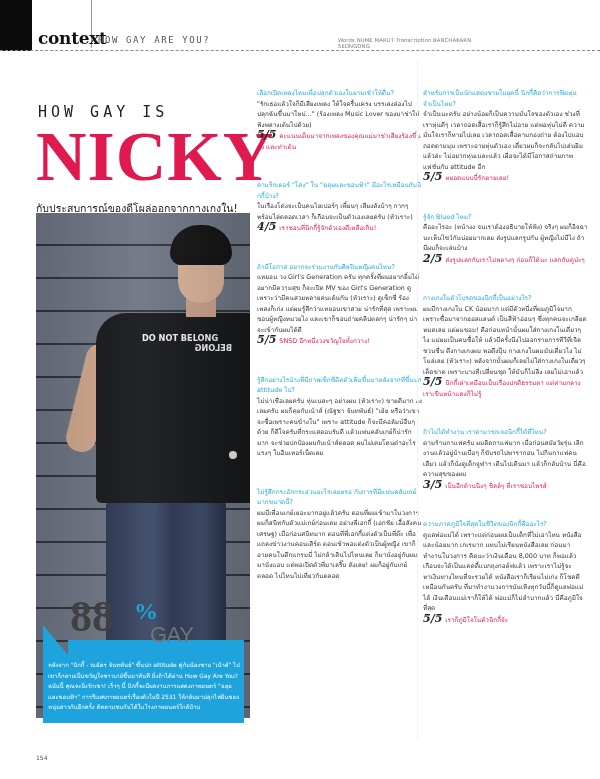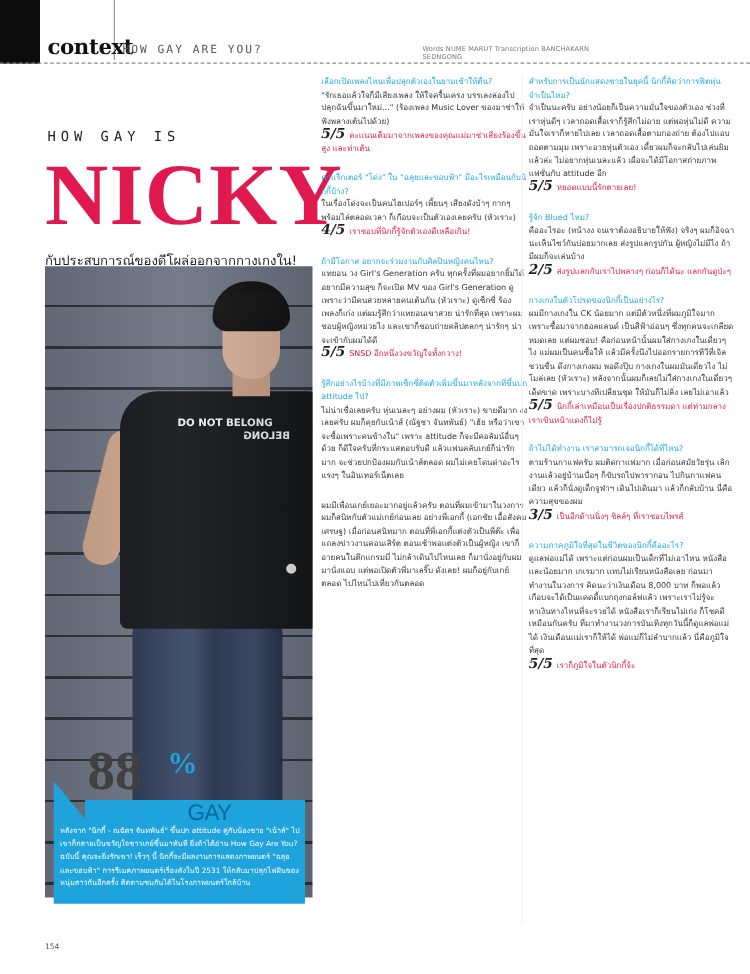--- a/index.html
+++ b/index.html
@@ -9,21 +9,21 @@
     
     .corner-block { position: absolute; left: 0; top: 0; width: 32px; height: 51px; background: #0b0b0b; }
     .header { position: absolute; left: 33px; top: 26px; width: 469px; height: 25px; }
     .section-name { position: absolute; left: 5px; top: 2px; font-family: "DejaVu Serif", serif; font-weight: bold; font-size: 17px; color: #111; letter-spacing: -0.3px; }
     .header-divider { position: absolute; left: 58px; top: -26px; width: 1px; height: 48px; background: #9a9a9a; }
     .header-sub { position: absolute; left: 65px; top: 9px; font-family: "DejaVu Sans Mono", monospace; font-size: 9px; letter-spacing: 1.6px; color: #555; }
     .credits { position: absolute; left: 305px; top: 11px; font-family: "DejaVu Sans", sans-serif; font-size: 5.3px; color: #777; letter-spacing: 0.1px; }
     .header-rule { position: absolute; left: 0; top: 50px; width: 600px; height: 0; border-top: 1px dashed #8a8a8a; }
 
     
-    .kicker { position: absolute; left: 38px; top: 103px; font-family: "DejaVu Sans Mono", monospace; font-size: 11px; letter-spacing: 4px; color: #222; }
+    .kicker { position: absolute; left: 38px; top: 103px; font-family: "DejaVu Sans Mono", monospace; font-size: 15px; letter-spacing: 4px; color: #222; }
     .name-title { position: absolute; left: 36px; top: 122px; font-family: "Liberation Serif", serif; font-weight: bold; font-size: 70px; line-height: 70px; color: #e0194f; letter-spacing: 1px; }
     .deck { position: absolute; left: 36px; top: 200px; font-family: "DejaVu Sans", sans-serif; font-size: 10.5px; color: #222; }
 
     
     .photo { position: absolute; left: 36px; top: 213px; width: 214px; height: 505px; overflow: hidden;
       background: repeating-linear-gradient(180deg, #6f7584 0px, #6f7584 31px, #2f333b 31px, #2f333b 33px); }
     .photo .shade { position: absolute; inset: 0; background: linear-gradient(90deg, rgba(0,0,0,0.12), rgba(255,255,255,0.05) 50%, rgba(0,0,0,0.15)); }
     .hair { position: absolute; left: 134px; top: 12px; width: 62px; height: 40px; background: #121212; border-radius: 30px 30px 12px 12px; }
     .face { position: absolute; left: 142px; top: 30px; width: 46px; height: 60px; background: #d9b29a; border-radius: 18px 18px 22px 22px; }
     .hair-fringe { position: absolute; left: 136px; top: 20px; width: 58px; height: 22px; background: #141414; border-radius: 20px 20px 6px 14px; }
@@ -35,31 +35,31 @@
     .arm-right { position: absolute; left: 200px; top: 140px; width: 26px; height: 110px; background: #d1a88e; border-radius: 14px; transform: rotate(-18deg); }
     .watch { position: absolute; left: 191px; top: 236px; width: 12px; height: 12px; background: #e9e9e9; border: 2px solid #1b1b1b; border-radius: 50%; }
     .jeans { position: absolute; left: 70px; top: 285px; width: 120px; height: 230px; background: linear-gradient(90deg, #2a3650, #3c4a68 40%, #2a3650 55%, #3b4966 80%, #26314a); border-radius: 8px 8px 0 0; }
 
     
     .stat-box { position: absolute; left: 43px; top: 655px; width: 201px; height: 68px; background: #1ea3dc; }
     .stat-notch { position: absolute; left: 43px; top: 625px; width: 0; height: 0; border-left: 25px solid #1ea3dc; border-top: 30px solid transparent; }
     .stat-notch-fill { position: absolute; left: 68px; top: 640px; width: 176px; height: 16px; background: #1ea3dc; }
     .stat-number { position: absolute; left: 70px; top: 595px; font-family: "Liberation Serif", serif; font-weight: bold; font-size: 44px; line-height: 44px; color: #404040; }
     .stat-pct { position: absolute; left: 134px; top: 598px; font-family: "Liberation Serif", serif; font-weight: bold; font-size: 24px; color: #1ea3dc; }
-    .stat-label { position: absolute; left: 150px; top: 640px; font-family: "Liberation Sans", sans-serif; font-size: 18px; color: #0369a1; letter-spacing: -0.5px; }
+    .stat-label { position: absolute; left: 150px; top: 622px; font-family: "Liberation Sans", sans-serif; font-size: 22px; color: #737373; letter-spacing: -0.5px; }
     .stat-body { position: absolute; left: 48px; top: 660px; width: 192px; font-size: 5.9px; line-height: 10.5px; color: #ffffff; }
 
     .page-number { position: absolute; left: 36px; top: 754px; font-size: 6px; color: #555; }
 
     
     .col { position: absolute; top: 60px; width: 165px; }
     .col.mid { left: 257px; }
     .col.right { left: 423px; }
     .qa { margin-bottom: 13px; }
-    .q { font-size: 6.4px; line-height: 10.5px; color: #21a8df; }
+    .q { font-size: 6.4px; line-height: 10.5px; color: #21a8df; margin-top: 28px; }
     .a { font-size: 6.4px; line-height: 10.5px; color: #333; }
     .score-line { font-size: 6.4px; line-height: 10.5px; color: #e0194f; }
     .score { font-family: "DejaVu Serif", serif; font-style: italic; font-weight: bold; font-size: 11px; color: #222; margin-right: 3px; }
     .col-divider { position: absolute; left: 417px; top: 60px; width: 1px; height: 680px; background: #f3f3f3; }
   </style>
 </head>
 <body>
 
 <div class="corner-block"></div>
 <div class="header">
@@ -115,20 +115,21 @@
   <div class="qa">
     <div class="q">ถ้ามีโอกาส อยากจะร่วมงานกับศิลปินหญิงคนไหน?</div>
     <div class="a">แทยอน วง Girl's Generation ครับ ทุกครั้งที่ผมอยากยิ้มได้ อยากมีความสุข ก็จะเปิด MV ของ Girl's Generation ดู เพราะว่ามีคนสวยหลายคนเต้นกัน (หัวเราะ) ดูเซ็กซี่ ร้องเพลงก็เก่ง แต่ผมรู้สึกว่าแทยอนเขาสวย น่ารักที่สุด เพราะผมชอบผู้หญิงหมวยไง และเขาก็ชอบถ่ายคลิปตลกๆ น่ารักๆ น่าจะเข้ากับผมได้ดี</div>
     <div class="score-line"><span class="score">5/5</span><span>SNSD อีกหนึ่งวงขวัญใจทั้งกวาง!</span></div>
   </div>
   <div class="qa">
     <div class="q">รู้สึกอย่างไรบ้างที่มีภาพเซ็กซี่ติดตัวเพิ่มขึ้นมาหลังจากที่ขึ้นปก attitude ไป?</div>
     <div class="a">ไม่น่าเชื่อเลยครับ หุ่นเนละๆ อย่างผม (หัวเราะ) ขายดีมาก งงเลยครับ ผมก็คุยกับเน้าส์ (ณัฐชา จันทพันธ์) "เฮ้ย หรือว่าเขาจะซื้อเพราะคนข้างใน" เพราะ attitude ก็จะมีคอลัมน์อื่นๆ ด้วย ก็ดีใจครับที่กระแสตอบรับดี แล้วแฟนคลับเกย์ก็น่ารักมาก จะช่วยปกป้องผมกับเน้าส์ตลอด ผมไม่เคยโดนด่าอะไรแรงๆ ในอินเทอร์เน็ตเลย</div>
   </div>
   <div class="qa">
+    <div class="q">ไม่รู้สึกกระอักกระอ่วนอะไรเลยหรอ กับการที่มีแฟนคลับเกย์มากขนาดนี้?</div>
     <div class="a">ผมมีเพื่อนเกย์เยอะมากอยู่แล้วครับ ตอนที่ผมเข้ามาในวงการ ผมก็สนิทกับตัวแม่เกย์ก่อนเลย อย่างพี่เอกกี้ (เอกชัย เอื้อสังคมเศรษฐ) เมื่อก่อนสนิทมาก ตอนที่พี่เอกกี้แต่งตัวเป็นพี่ต๊ะ เพื่อแถลงข่าวงานคอนเสิร์ต ตอนเช้าพอแต่งตัวเป็นผู้หญิง เขาก็อายคนในตึกแกรมมี่ ไม่กล้าเดินไปไหนเลย ก็มานั่งอยู่กับผม มานั่งแอบ แต่พอเปิดตัวพี่มาเลริ๊บ ดังเลย! ผมก็อยู่กับเกย์ตลอด ไปไหนไปเที่ยวกันตลอด</div>
   </div>
 </div>
 
 <div class="col-divider"></div>
 
 <div class="col right">
   <div class="qa">
     <div class="q">สำหรับการเป็นนักแสดงชายในยุคนี้ นิกกี้คิดว่าการฟิตหุ่นจำเป็นไหม?</div>
     <div class="a">จำเป็นนะครับ อย่างน้อยก็เป็นความมั่นใจของตัวเอง ช่วงที่เราหุ่นดีๆ เวลาถอดเสื้อเราก็รู้สึกไม่อาย แต่พอหุ่นไม่ดี ความมั่นใจเราก็หายไปเลย เวลาถอดเสื้อตามกองถ่าย ต้องไปแอบถอดตามมุม เพราะอายหุ่นตัวเอง เดี๋ยวผมก็จะกลับไปเล่นยิมแล้วล่ะ ไม่อยากหุ่นเนละแล้ว เผื่อจะได้มีโอกาสถ่ายภาพแฟชั่นกับ attitude อีก</div>

